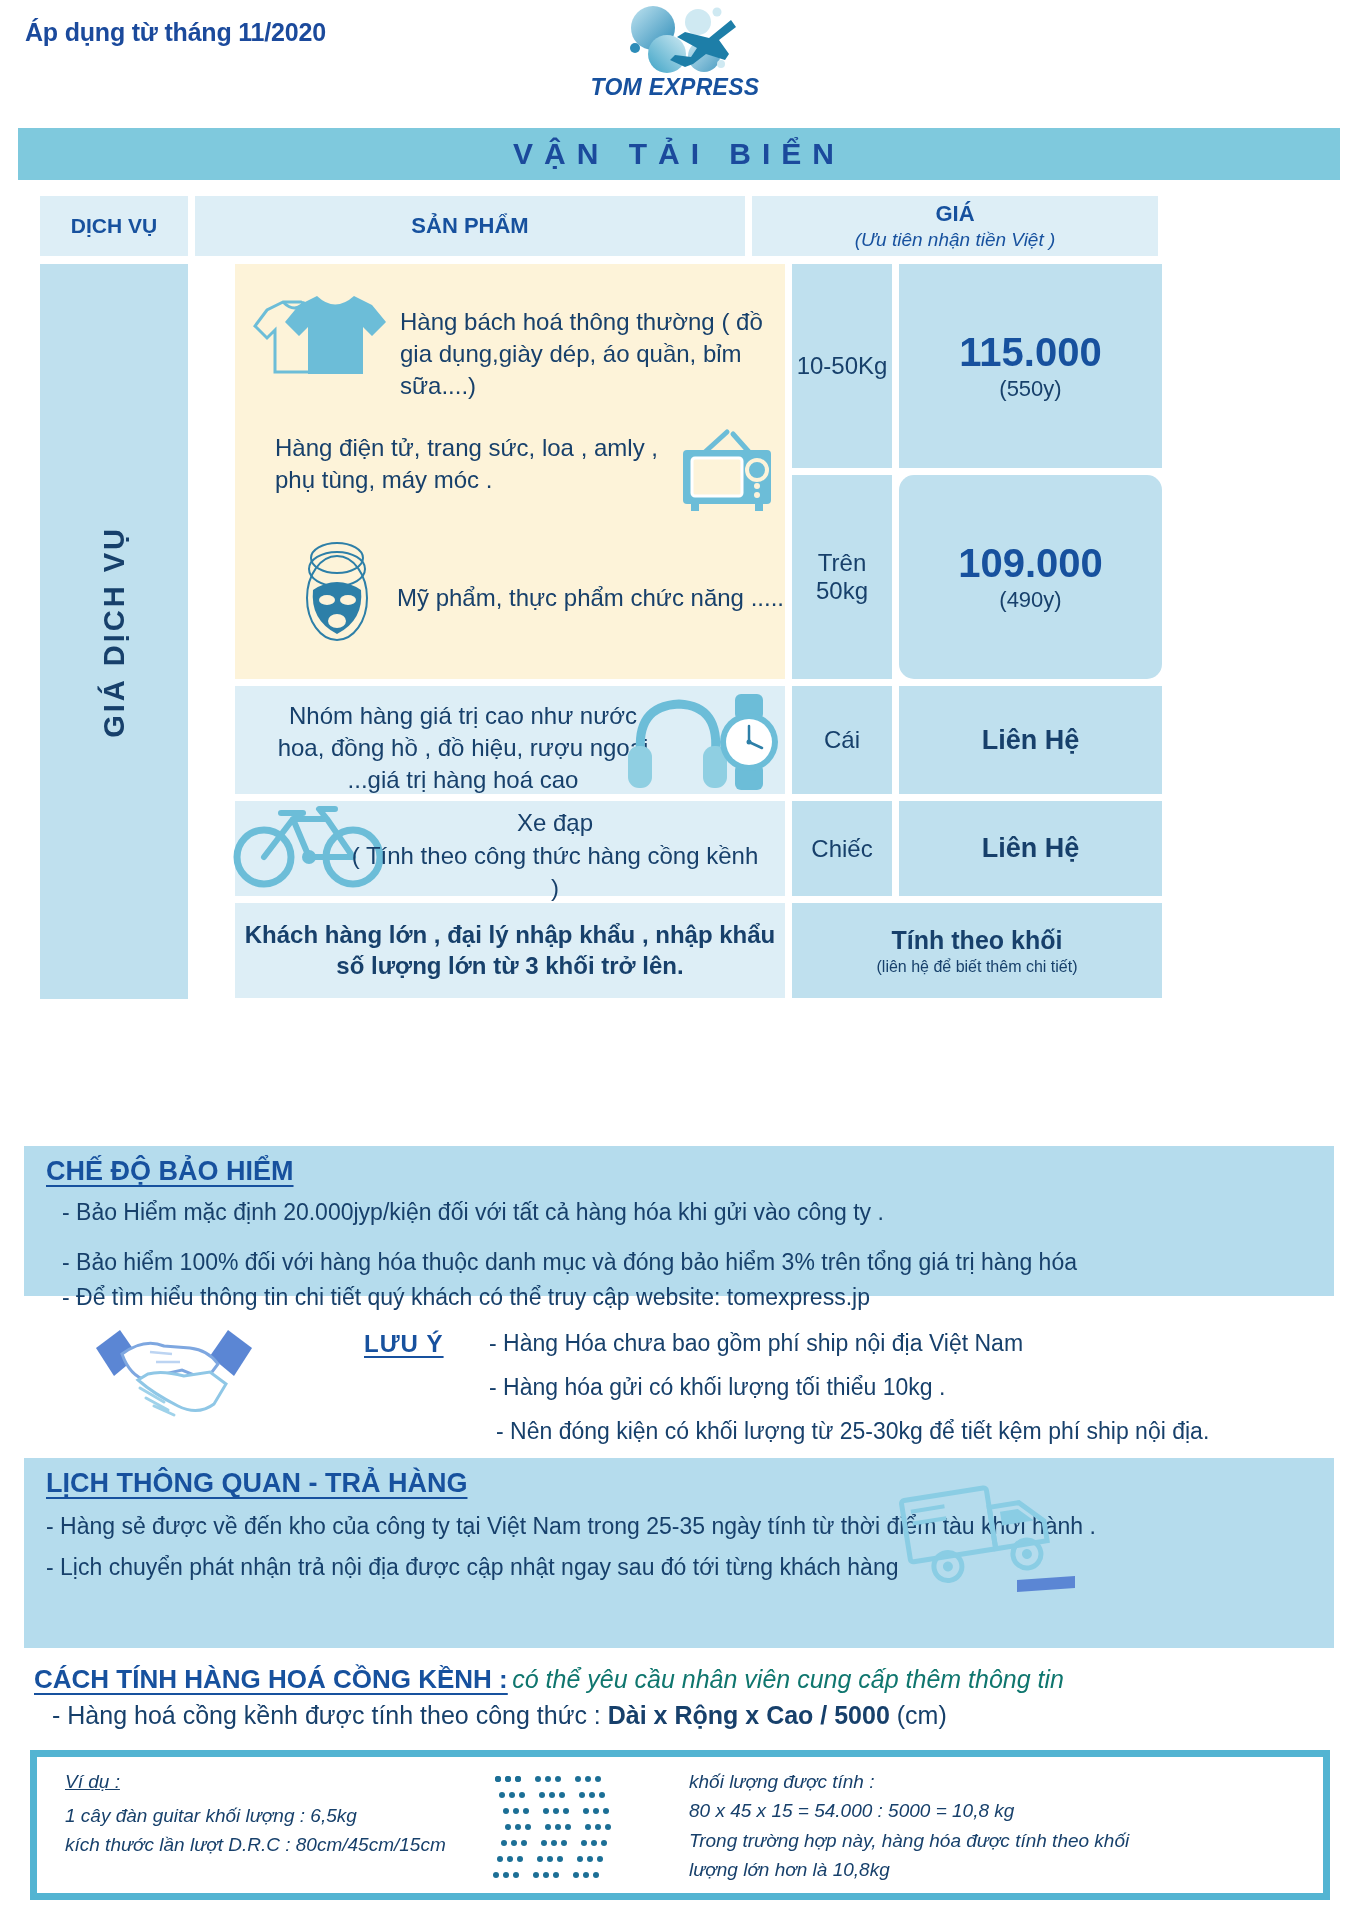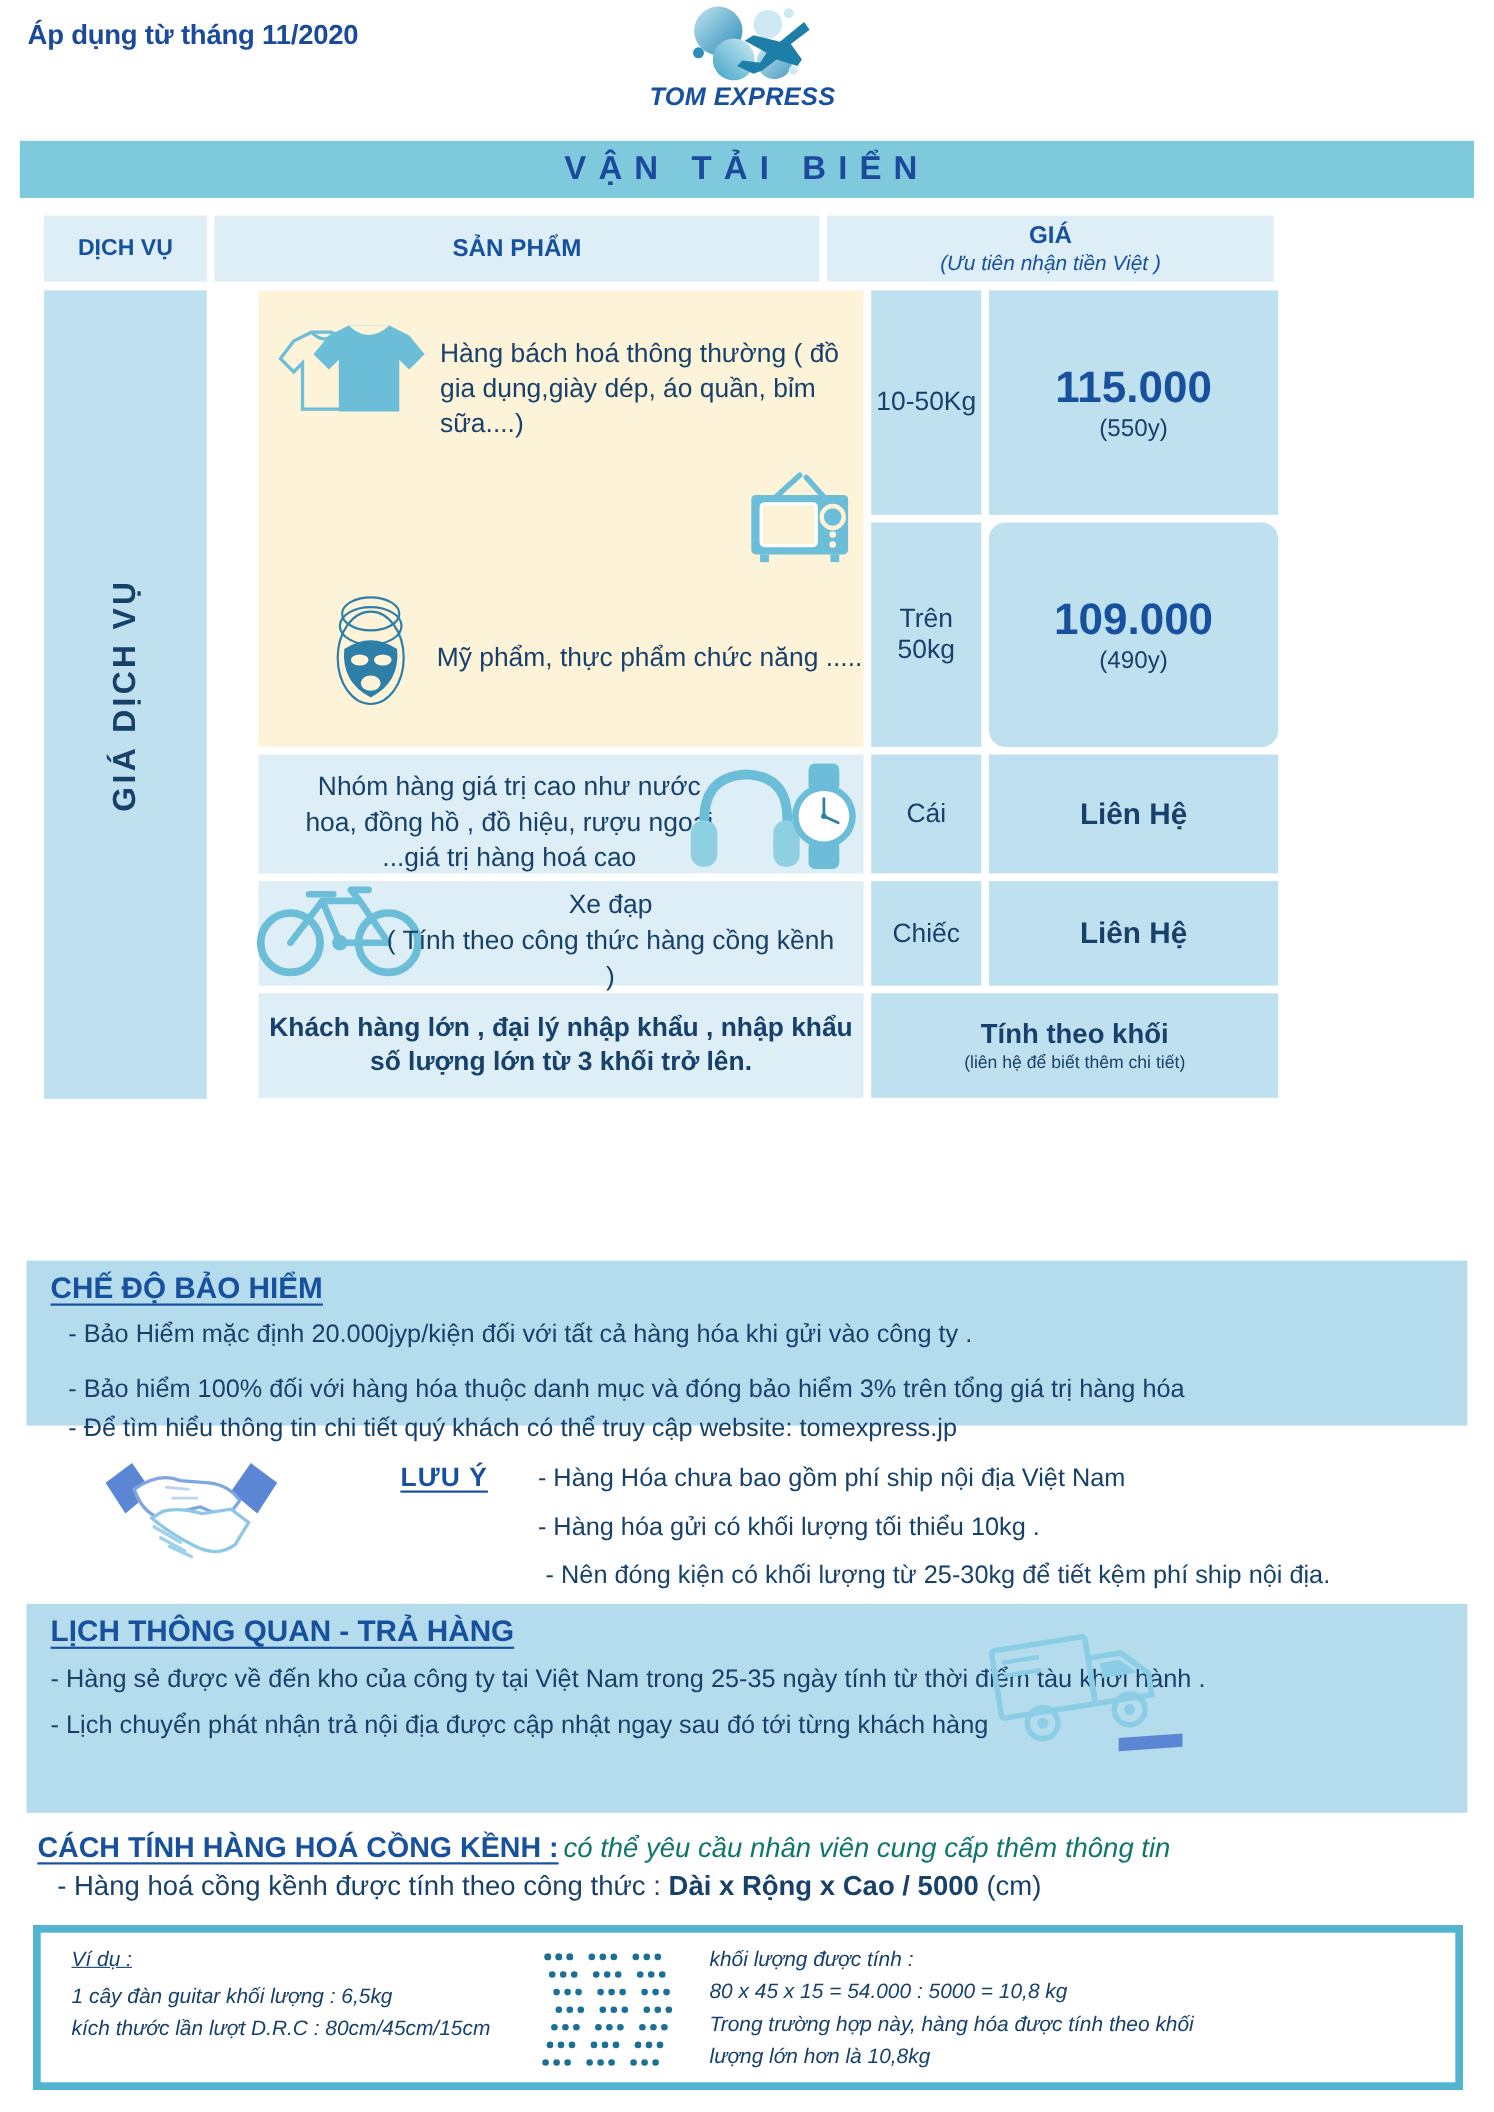--- a/index.html
+++ b/index.html
@@ -111,21 +111,21 @@
   .bold { font-weight: 700; }
   .ital { font-style: italic; }
 
   
   .exbox {
     position: absolute; left: 30px; top: 1750px;
     width: 1300px; height: 150px;
     background: #ffffff; border: 7px solid #53b4d2;
   }
   .ex-left { position: absolute; left: 28px; top: 14px; }
-  .ex-right { position: absolute; left: 608px; top: 10px; }
+  .ex-right { position: absolute; left: 652px; top: 10px; }
   .ex-line { font-size: 19px; font-style: italic; line-height: 1.55; color: #17406b; }
   .ex-head { font-size: 19px; font-style: italic; text-decoration: underline; }
 
   svg { display: block; overflow: visible; }
 </style>
 </head>
 <body>
 
 <div class="page">
 
@@ -193,20 +193,21 @@
             <div style="position:absolute;left:10px;top:22px;">
               <svg width="150" height="95" viewBox="0 0 150 95">
                 <path d="M38 16 L22 24 L10 40 L22 52 L30 44 L30 86 L70 86 L70 24 L56 16 Z" fill="none" stroke="#6cbdd8" stroke-width="3"></path>
                 <path d="M38 16 q12 12 22 0" fill="none" stroke="#6cbdd8" stroke-width="3"></path>
                 <path d="M72 10 L54 19 L40 36 L54 50 L63 41 L63 88 L118 88 L118 41 L127 50 L141 36 L127 19 L109 10 Z" fill="#6cbdd8"></path>
                 <path d="M72 10 q18 17 37 0" fill="#fdf3d9"></path>
               </svg>
             </div>
             <div class="prodtext" style="position:absolute;left:165px;top:42px;width:370px;">Hàng bách hoá thông thường ( đồ gia dụng,giày dép, áo quần, bỉm sữa....)</div>
 
+            <div class="prodtext" style="position:absolute;left:40px;top:168px;width:395px;">Hàng điện tử, trang sức, loa , amly , phụ tùng, máy móc .</div>
 
             <div style="position:absolute;left:440px;top:162px;">
               <svg width="105" height="88" viewBox="0 0 105 88">
                 <path d="M30 26 L52 6 M74 26 L58 8" stroke="#6cbdd8" stroke-width="5" fill="none" stroke-linecap="round"></path>
                 <rect x="8" y="24" width="88" height="54" rx="4" fill="#6cbdd8"></rect>
                 <rect x="17" y="32" width="50" height="38" rx="3" fill="#fdf3d9" stroke="#fff" stroke-width="3"></rect>
                 <circle cx="82" cy="44" r="10" fill="none" stroke="#fdf3d9" stroke-width="4"></circle>
                 <circle cx="82" cy="60" r="3" fill="#fdf3d9"></circle>
                 <circle cx="82" cy="69" r="3" fill="#fdf3d9"></circle>
                 <rect x="16" y="78" width="8" height="7" fill="#6cbdd8"></rect>

